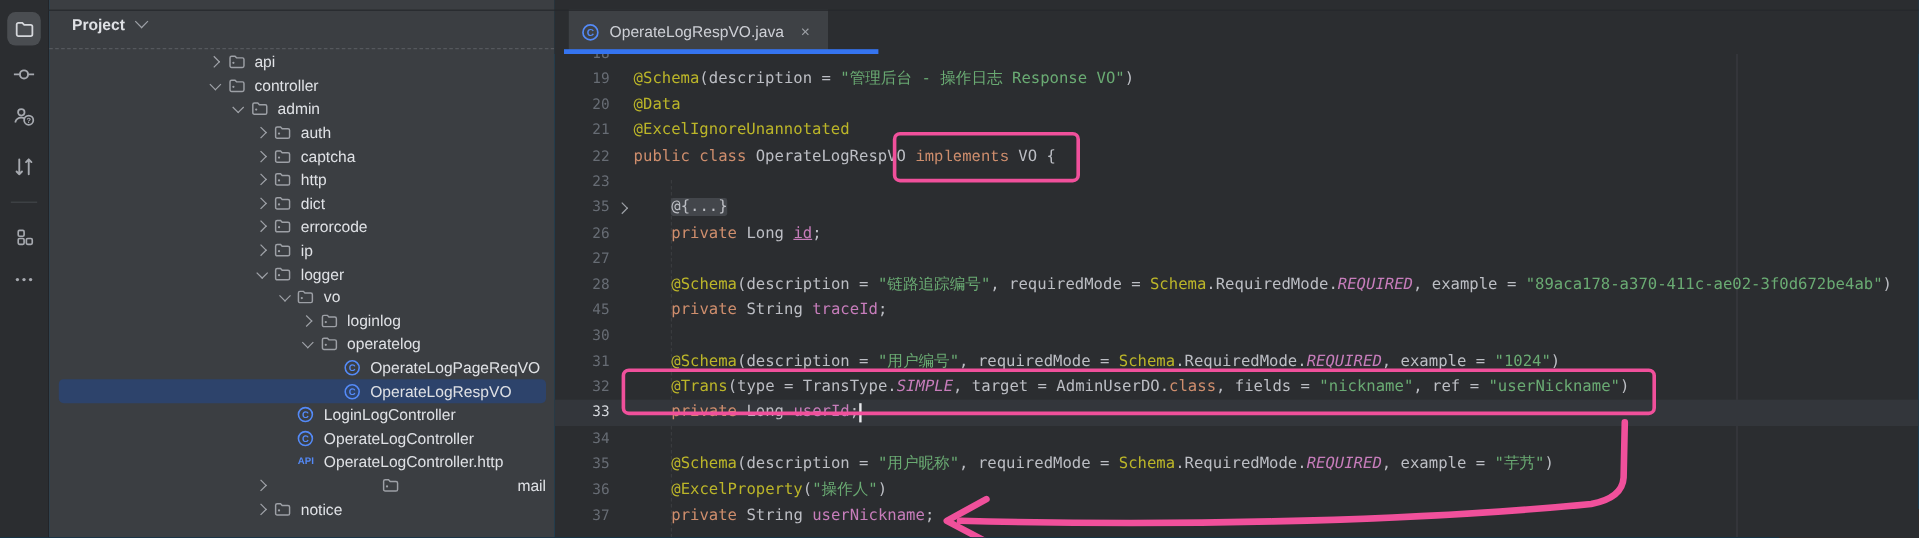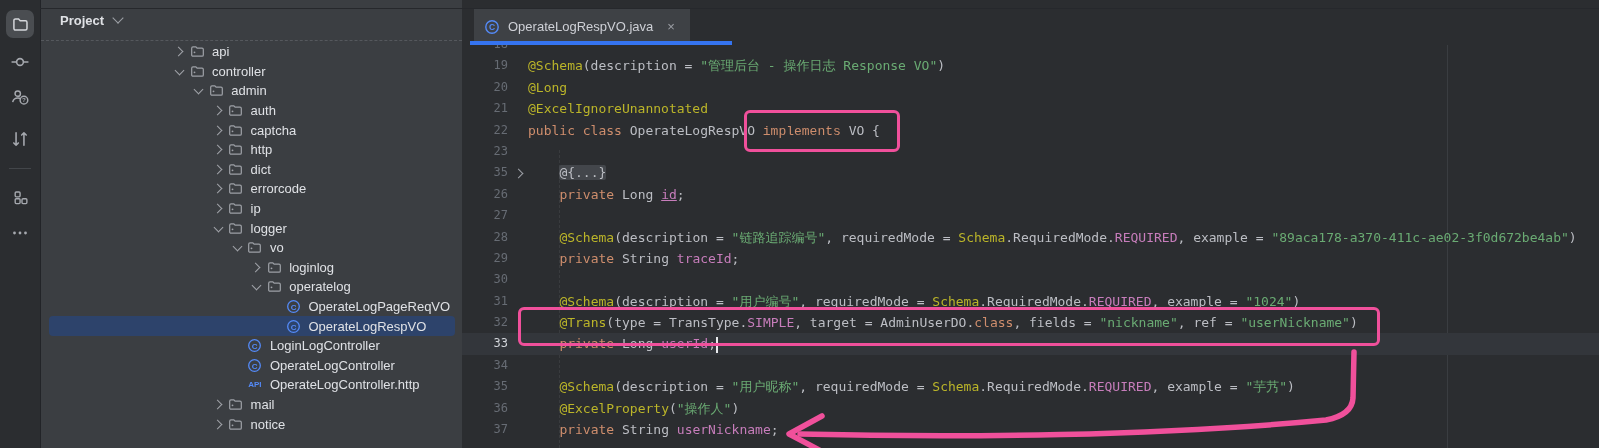--- a/index.html
+++ b/index.html
@@ -49,21 +49,21 @@
   .indent-guide{position:absolute;left:97px;top:105px;bottom:0;width:0;border-left:1px dashed rgba(255,255,255,.07);}
   .code{margin-top:-11px;position:relative;}
   .crow{height:21.4px;line-height:21.4px;display:flex;white-space:pre;}
   .crow.current{background:#33363b;}
   .lnum{width:46px;flex:0 0 auto;text-align:right;color:#676c74;font-size:12px;padding-right:0;box-sizing:border-box;}
   .crow.current .lnum{color:#d2d5da;}
   .foldcol{width:20px;flex:0 0 auto;display:flex;align-items:center;justify-content:center;}
   .fchev{width:6px;height:6px;border-right:1.6px solid #9da0a6;border-bottom:1.6px solid #9da0a6;transform:rotate(-45deg);}
   .ctext{flex:1;}
   .chip{background:#43464b;border-radius:2px;color:#bcbec4;}
-  .ital{margin-top:32px;}
+  .ital{font-style:italic;margin-top:32px;}
   .caret{display:inline-block;width:1.5px;height:16px;background:#e8eaed;vertical-align:middle;margin-left:0.5px;}
 
   
   .pbox{position:absolute;border:3.5px solid #f0509b;border-radius:6px;pointer-events:none;z-index:5;}
   #arrow-svg{position:absolute;left:0;top:0;pointer-events:none;z-index:5;}
 </style>
 </head>
 <body>
 
 <div id="app">
@@ -313,21 +313,21 @@
           </span>
           <span>OperateLogController</span>
         </div>
         <div class="trow" style="padding-left: 179.9px;">
           <span class="chevbox"></span>
           <span class="ticon">
             <span class="apiico">API</span>
           </span>
           <span>OperateLogController.http</span>
         </div>
-        <div class="trow" style="padding-left: 160.6px;">
+        <div class="trow" style="padding-left: 160.6px; justify-content: space-between;">
           <span class="chevbox">
             <span class="chev right"></span>
           </span>
           <span class="ticon">
             <svg width="15" height="15" viewBox="0 0 16 16" fill="none" stroke="#9da0a6" stroke-width="1.3">
               <path d="M1.8 4.4c0-.8.6-1.4 1.4-1.4h3l1.4 1.5h5.2c.8 0 1.4.6 1.4 1.4v5.7c0 .8-.6 1.4-1.4 1.4H3.2c-.8 0-1.4-.6-1.4-1.4z"></path>
               <circle cx="4.8" cy="8.9" r="1" fill="#9da0a6" stroke="none"></circle>
             </svg>
           </span>
           <span>mail</span>
@@ -358,29 +358,29 @@
         <span class="tab-close">×</span>
       </div>
       <div class="tab-underline"></div>
     </div>
     <div class="code-area">
       <div class="indent-guide"></div>
       <div class="margin-guide"></div>
       <div class="code" id="code">
           <div class="crow"><span class="lnum">18</span><span class="foldcol"></span><span class="ctext" style="padding-left: 0px;"></span></div>
           <div class="crow"><span class="lnum">19</span><span class="foldcol"></span><span class="ctext" style="padding-left: 0px;"><span style="color: rgb(187, 181, 41);">@Schema</span><span style="color: rgb(188, 190, 196);">(description = </span><span style="color: rgb(106, 171, 115);">"管理后台 - 操作日志 Response VO"</span><span style="color: rgb(188, 190, 196);">)</span></span></div>
-          <div class="crow"><span class="lnum">20</span><span class="foldcol"></span><span class="ctext" style="padding-left: 0px;"><span style="color: rgb(187, 181, 41);">@Long</span></span></div>
+          <div class="crow"><span class="lnum">20</span><span class="foldcol"></span><span class="ctext" style="padding-left: 0px;"><span style="color: rgb(187, 181, 41);">@Data</span></span></div>
           <div class="crow"><span class="lnum">21</span><span class="foldcol"></span><span class="ctext" style="padding-left: 0px;"><span style="color: rgb(187, 181, 41);">@ExcelIgnoreUnannotated</span></span></div>
           <div class="crow"><span class="lnum">22</span><span class="foldcol"></span><span class="ctext" style="padding-left: 0px;"><span style="color: rgb(207, 142, 109);">public class </span><span style="color: rgb(188, 190, 196);">OperateLogRespVO </span><span style="color: rgb(207, 142, 109); font-family: Liberation Mono, monospace;">implements </span><span style="color: rgb(188, 190, 196);">VO {</span></span></div>
           <div class="crow"><span class="lnum">23</span><span class="foldcol"></span><span class="ctext" style="padding-left: 31.4px;"></span></div>
           <div class="crow"><span class="lnum">35</span><span class="foldcol"><span class="fchev"></span></span><span class="ctext" style="padding-left: 31.4px;"><span class="chip">@{...}</span></span></div>
           <div class="crow"><span class="lnum">26</span><span class="foldcol"></span><span class="ctext" style="padding-left: 31.4px;"><span style="color: rgb(207, 142, 109);">private </span><span style="color: rgb(188, 190, 196);">Long </span><span style="color: rgb(199, 125, 187); text-decoration: underline;">id</span><span style="color: rgb(188, 190, 196);">;</span></span></div>
           <div class="crow"><span class="lnum">27</span><span class="foldcol"></span><span class="ctext" style="padding-left: 31.4px;"></span></div>
           <div class="crow"><span class="lnum">28</span><span class="foldcol"></span><span class="ctext" style="padding-left: 31.4px;"><span style="color: rgb(187, 181, 41);">@Schema</span><span style="color: rgb(188, 190, 196);">(description = </span><span style="color: rgb(106, 171, 115);">"链路追踪编号"</span><span style="color: rgb(188, 190, 196);">, requiredMode = </span><span style="color: rgb(187, 181, 41);">Schema</span><span style="color: rgb(188, 190, 196);">.RequiredMode.</span><span class="ital" style="color: rgb(199, 125, 187);">REQUIRED</span><span style="color: rgb(188, 190, 196);">, example = </span><span style="color: rgb(106, 171, 115);">"89aca178-a370-411c-ae02-3f0d672be4ab"</span><span style="color: rgb(188, 190, 196);">)</span></span></div>
-          <div class="crow"><span class="lnum">29</span><span class="foldcol"></span><span class="ctext" style="padding-left: 31.4px;"><span style="color: rgb(207, 142, 109);">private </span><span style="color: rgb(188, 190, 196);">String </span><span style="color: rgb(199, 125, 187);">traceId</span><span style="color: rgb(188, 190, 196);">;</span></span></div>
+          <div class="crow"><span class="lnum">45</span><span class="foldcol"></span><span class="ctext" style="padding-left: 31.4px;"><span style="color: rgb(207, 142, 109);">private </span><span style="color: rgb(188, 190, 196);">String </span><span style="color: rgb(199, 125, 187);">traceId</span><span style="color: rgb(188, 190, 196);">;</span></span></div>
           <div class="crow"><span class="lnum">30</span><span class="foldcol"></span><span class="ctext" style="padding-left: 31.4px;"></span></div>
           <div class="crow"><span class="lnum">31</span><span class="foldcol"></span><span class="ctext" style="padding-left: 31.4px;"><span style="color: rgb(187, 181, 41);">@Schema</span><span style="color: rgb(188, 190, 196);">(description = </span><span style="color: rgb(106, 171, 115);">"用户编号"</span><span style="color: rgb(188, 190, 196);">, requiredMode = </span><span style="color: rgb(187, 181, 41);">Schema</span><span style="color: rgb(188, 190, 196);">.RequiredMode.</span><span class="ital" style="color: rgb(199, 125, 187);">REQUIRED</span><span style="color: rgb(188, 190, 196);">, example = </span><span style="color: rgb(106, 171, 115);">"1024"</span><span style="color: rgb(188, 190, 196);">)</span></span></div>
           <div class="crow"><span class="lnum">32</span><span class="foldcol"></span><span class="ctext" style="padding-left: 31.4px;"><span style="color: rgb(187, 181, 41);">@Trans</span><span style="color: rgb(188, 190, 196);">(type = TransType.</span><span class="ital" style="color: rgb(199, 125, 187);">SIMPLE</span><span style="color: rgb(188, 190, 196);">, target = AdminUserDO.</span><span style="color: rgb(207, 142, 109);">class</span><span style="color: rgb(188, 190, 196);">, fields = </span><span style="color: rgb(106, 171, 115);">"nickname"</span><span style="color: rgb(188, 190, 196);">, ref = </span><span style="color: rgb(106, 171, 115);">"userNickname"</span><span style="color: rgb(188, 190, 196);">)</span></span></div>
           <div class="crow current"><span class="lnum">33</span><span class="foldcol"></span><span class="ctext" style="padding-left: 31.4px;"><span style="color: rgb(207, 142, 109);">private </span><span style="color: rgb(188, 190, 196);">Long </span><span style="color: rgb(199, 125, 187);">userId</span><span style="color: rgb(188, 190, 196);">;</span><span class="caret"></span></span></div>
           <div class="crow"><span class="lnum">34</span><span class="foldcol"></span><span class="ctext" style="padding-left: 31.4px;"></span></div>
           <div class="crow"><span class="lnum">35</span><span class="foldcol"></span><span class="ctext" style="padding-left: 31.4px;"><span style="color: rgb(187, 181, 41);">@Schema</span><span style="color: rgb(188, 190, 196);">(description = </span><span style="color: rgb(106, 171, 115);">"用户昵称"</span><span style="color: rgb(188, 190, 196);">, requiredMode = </span><span style="color: rgb(187, 181, 41);">Schema</span><span style="color: rgb(188, 190, 196);">.RequiredMode.</span><span class="ital" style="color: rgb(199, 125, 187);">REQUIRED</span><span style="color: rgb(188, 190, 196);">, example = </span><span style="color: rgb(106, 171, 115);">"芋艿"</span><span style="color: rgb(188, 190, 196);">)</span></span></div>
           <div class="crow"><span class="lnum">36</span><span class="foldcol"></span><span class="ctext" style="padding-left: 31.4px;"><span style="color: rgb(187, 181, 41);">@ExcelProperty</span><span style="color: rgb(188, 190, 196);">(</span><span style="color: rgb(106, 171, 115);">"操作人"</span><span style="color: rgb(188, 190, 196);">)</span></span></div>
           <div class="crow"><span class="lnum">37</span><span class="foldcol"></span><span class="ctext" style="padding-left: 31.4px;"><span style="color: rgb(207, 142, 109);">private </span><span style="color: rgb(188, 190, 196);">String </span><span style="color: rgb(199, 125, 187);">userNickname</span><span style="color: rgb(188, 190, 196);">;</span></span></div>
         </div>
     </div>

